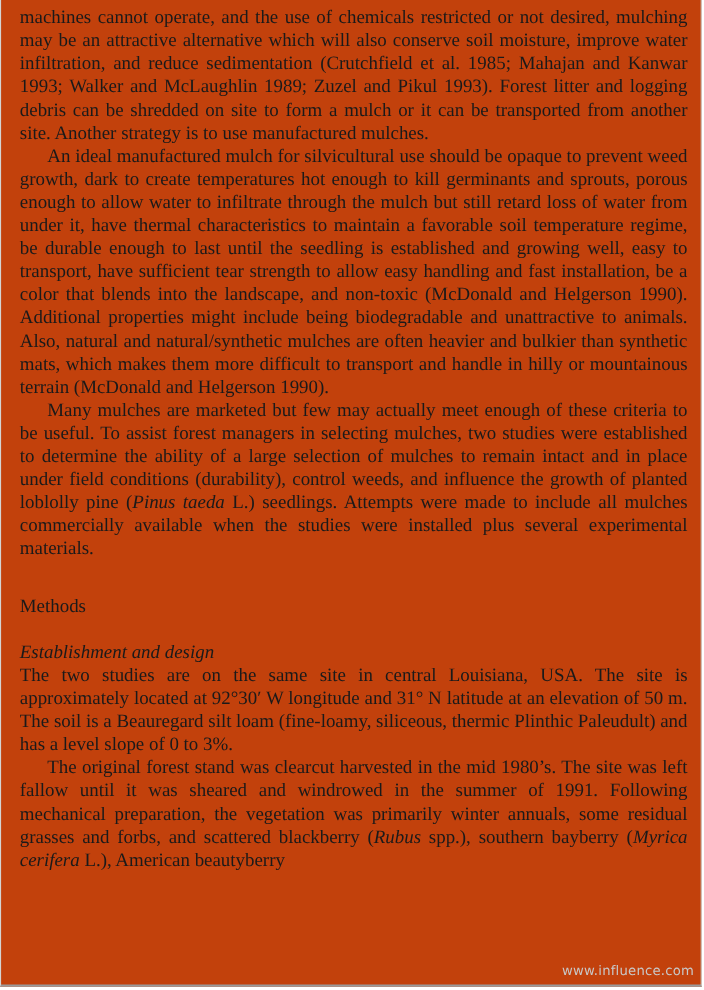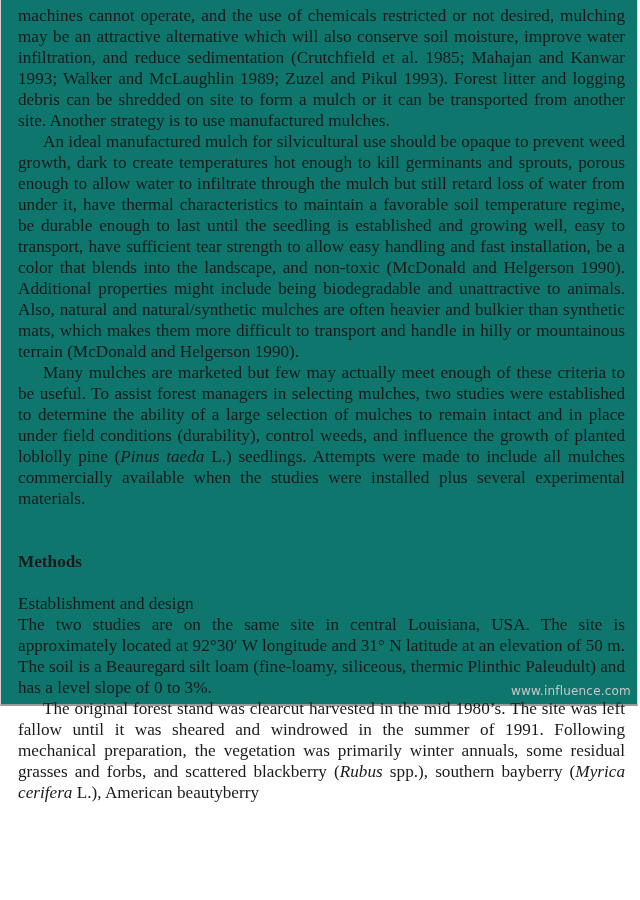--- a/index.html
+++ b/index.html
@@ -11,51 +11,52 @@
       width: 640px;
       height: 900px;
       overflow: hidden;
       position: relative;
     }
     .page {
       position: absolute;
       left: 0;
       top: 0;
       width: 638px;
-      height: 706px;
+      height: 897px;
       border-left: 1px solid #d4d4d4;
       border-right: 1px solid #d4d4d4;
       border-bottom: 2px solid #9a9a9a;
-      background: #0f766e;
+      background: #c2410c;
       box-sizing: border-box;
     }
     .content {
       position: absolute;
       left: 17px;
       top: 5px;
       width: 607px;
       font-family: "Liberation Serif", serif;
       font-size: 17.2px;
       line-height: 21px;
       color: #1a1a1a;
     }
     p {
       margin: 0;
       text-align: justify;
       hyphens: manual;
     }
     p.indent { text-indent: 25px; }
     p.first { text-indent: 0; }
     .heading {
-      font-weight: bold;
-      margin-top: 42px;
+      font-weight: normal;
+      margin-top: 31px;
       margin-bottom: 0;
       height: 21px;
     }
     .subheading {
+      font-style: italic;
       margin-top: 21px;
       height: 21px;
     }
     .section-body { }
     em { }
     .watermark {
       position: absolute;
       right: 6px;
       bottom: 6px;
       font-family: "DejaVu Sans", sans-serif;

